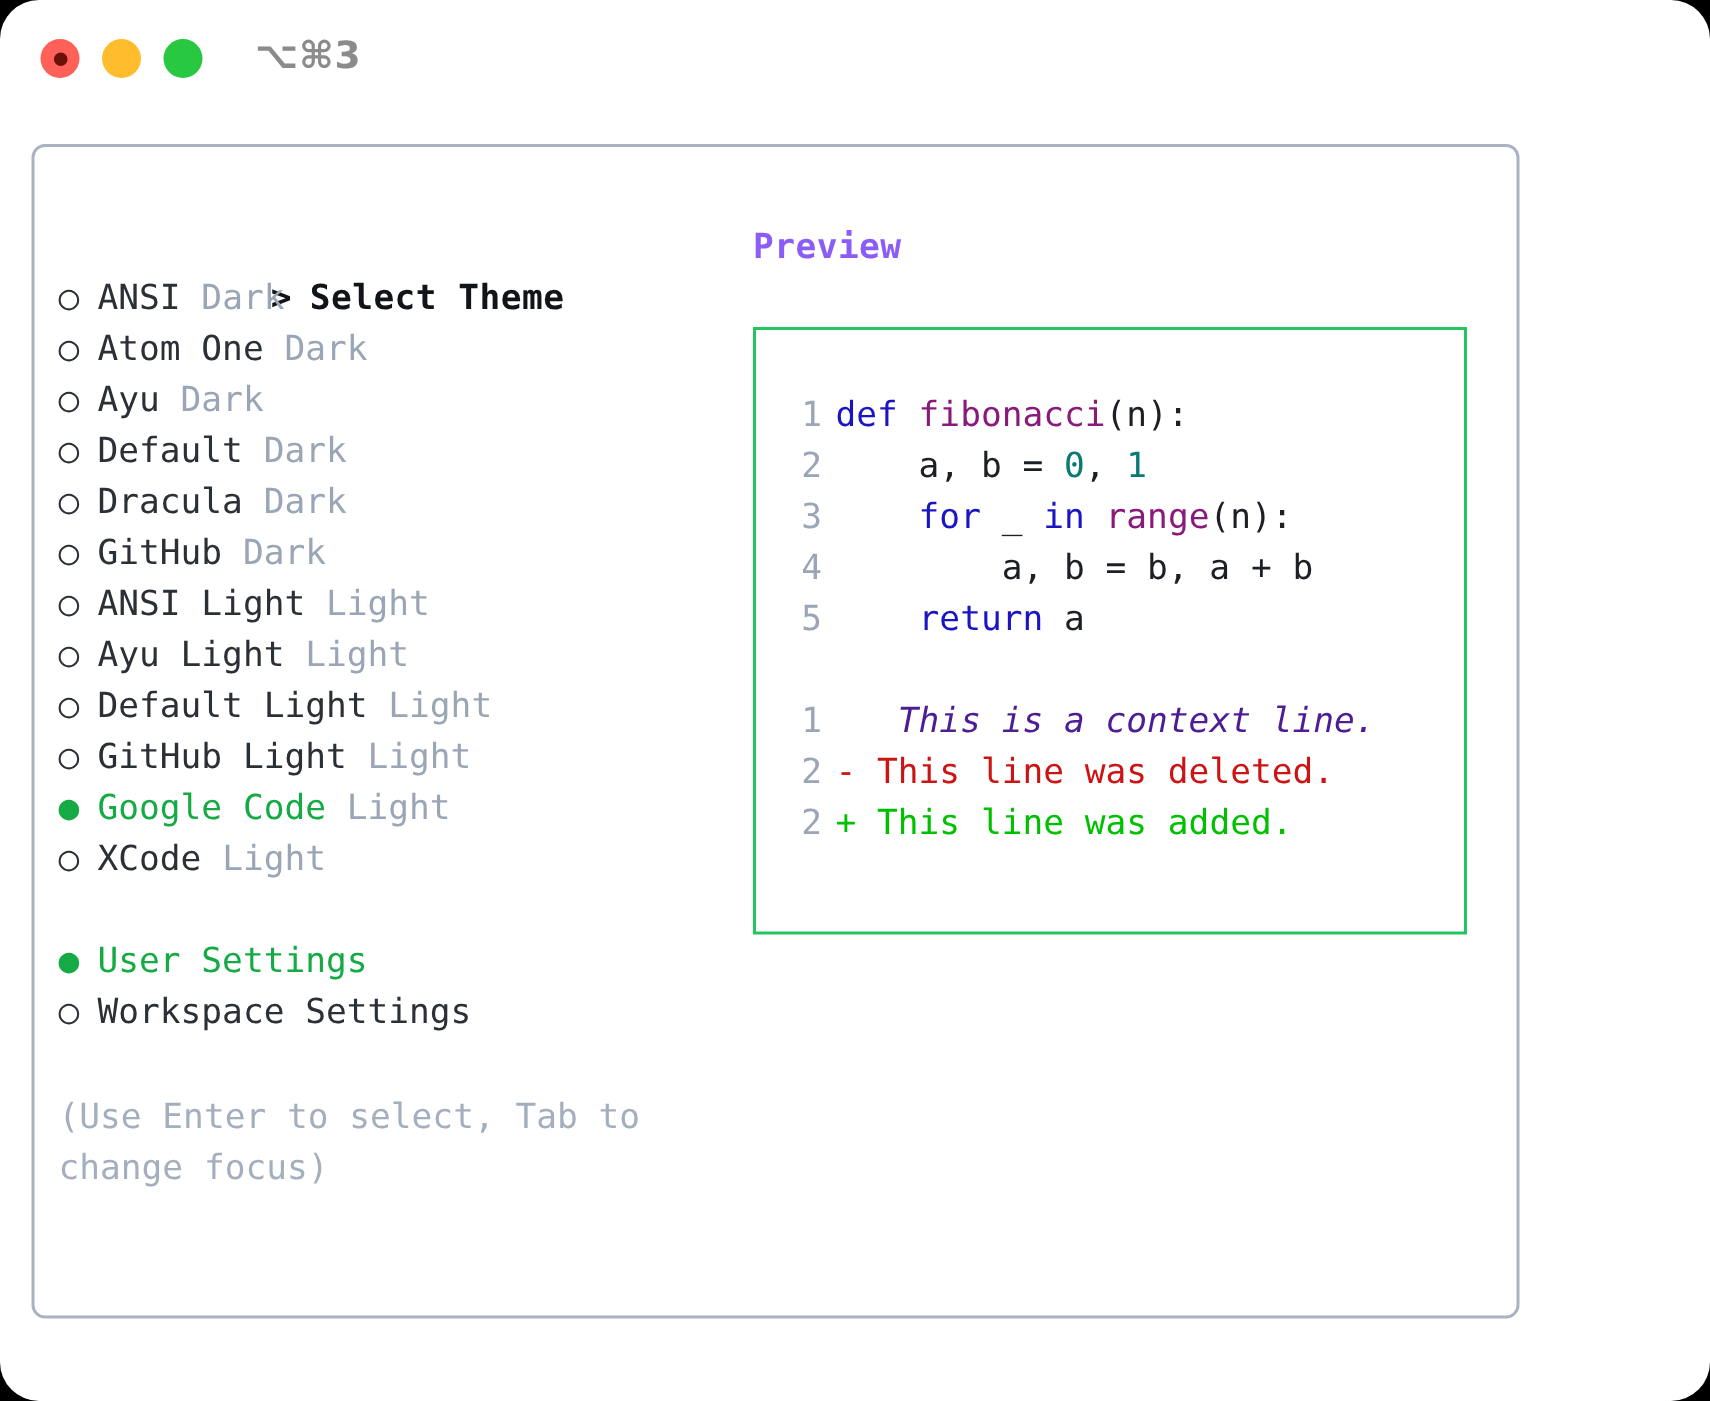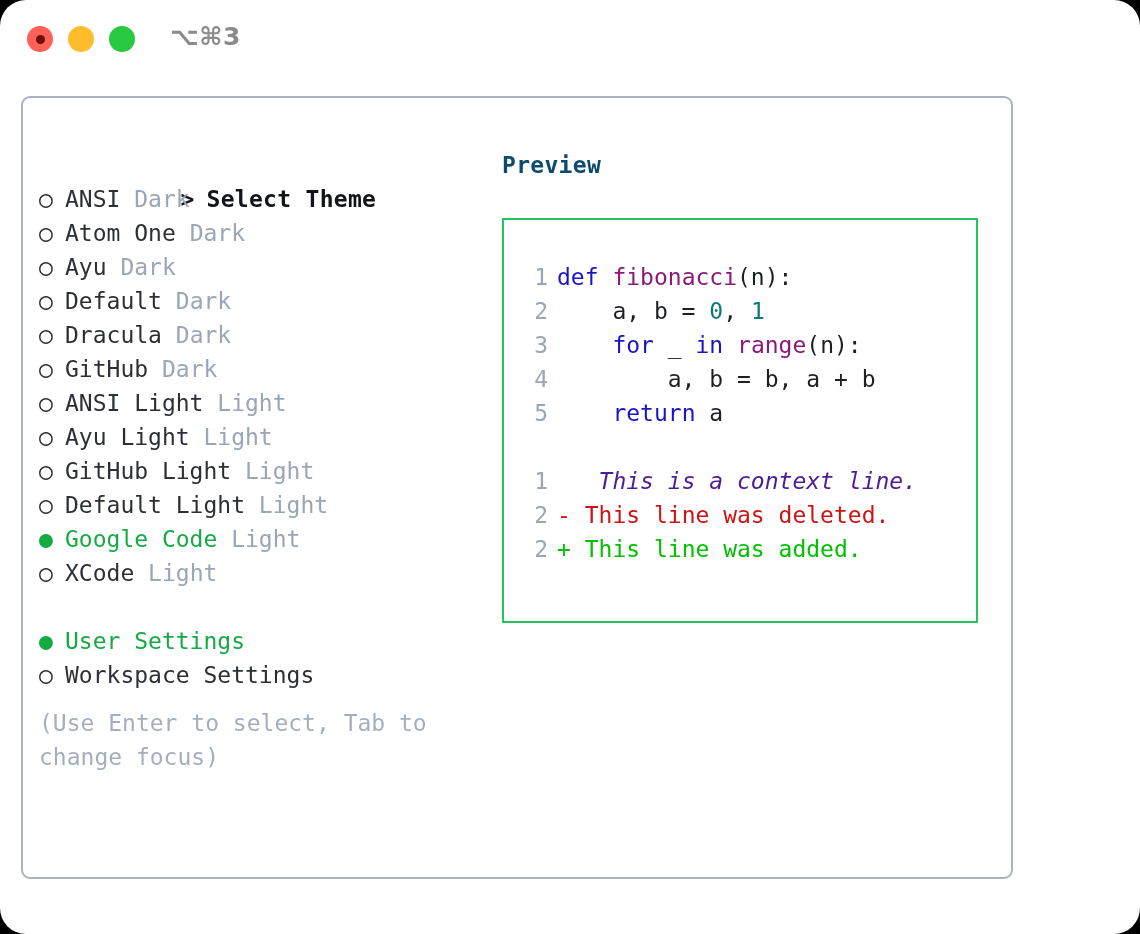--- a/index.html
+++ b/index.html
@@ -112,39 +112,39 @@
     letter-spacing: 0.3px;
   }
   .row.selected .name { color: #15aa44; text-align: right; }
   .row.selected .marker { color: #15aa44; }
   .tag {
     color: #9aa6b6;
   }
   .spacer-row { height: 34px; }
 
   .hint {
-    margin-top: 14px;
+    margin-top: 36px;
     font-size: 23px;
     line-height: 34px;
     color: #a4afbe;
     width: 420px;
     white-space: normal;
   }
 
   
   .right-col {
     position: absolute;
     left: 479px;
     top: 50px;
     width: 500px;
   }
   .preview-title {
     font-size: 23px;
     font-weight: bold;
-    color: #0c4a6e;
+    color: #8b5cf6;
     letter-spacing: 0.3px;
     line-height: 34px;
   }
   .code-box {
     margin-top: 36px;
     width: 476px;
     height: 405px;
     border: 2px solid #22c55e;
     box-sizing: border-box;
     background: #ffffff;
@@ -197,22 +197,22 @@
 
         <div id="theme-items">
             <div class="row"><span class="marker">○</span><span class="name">ANSI</span><span class="tag"> Dark</span></div>
             <div class="row"><span class="marker">○</span><span class="name">Atom One</span><span class="tag"> Dark</span></div>
             <div class="row"><span class="marker">○</span><span class="name">Ayu</span><span class="tag"> Dark</span></div>
             <div class="row"><span class="marker">○</span><span class="name">Default</span><span class="tag"> Dark</span></div>
             <div class="row"><span class="marker">○</span><span class="name">Dracula</span><span class="tag"> Dark</span></div>
             <div class="row"><span class="marker">○</span><span class="name">GitHub</span><span class="tag"> Dark</span></div>
             <div class="row"><span class="marker">○</span><span class="name">ANSI Light</span><span class="tag"> Light</span></div>
             <div class="row"><span class="marker">○</span><span class="name">Ayu Light</span><span class="tag"> Light</span></div>
+            <div class="row"><span class="marker">○</span><span class="name">Default Light</span><span class="tag"> Light</span></div>
             <div class="row"><span class="marker">○</span><span class="name">GitHub Light</span><span class="tag"> Light</span></div>
-            <div class="row"><span class="marker">○</span><span class="name">Default Light</span><span class="tag"> Light</span></div>
             <div class="row selected"><span class="marker">●</span><span class="name">Google Code</span><span class="tag"> Light</span></div>
             <div class="row"><span class="marker">○</span><span class="name">XCode</span><span class="tag"> Light</span></div>
           </div>
 
         <div class="spacer-row"></div>
 
 
         <div id="apply-items">
             <div class="row selected"><span class="marker">●</span><span class="name">User Settings</span></div>
             <div class="row"><span class="marker">○</span><span class="name">Workspace Settings</span></div>

